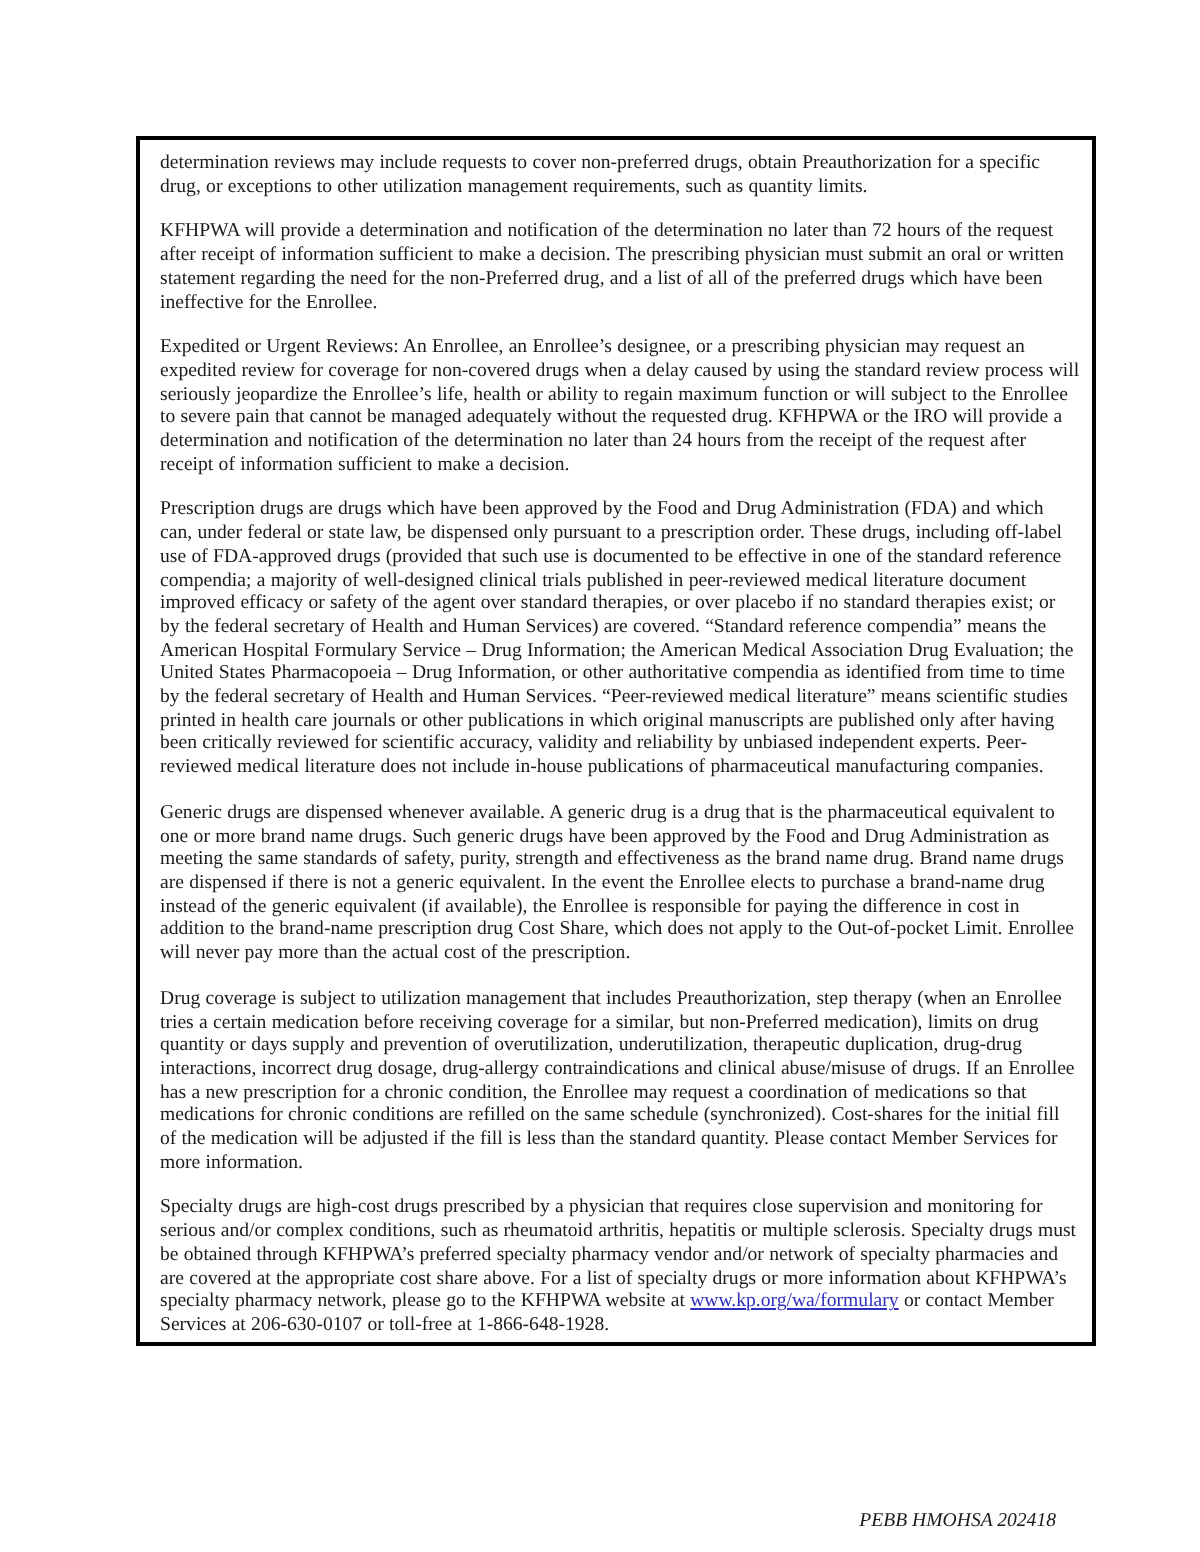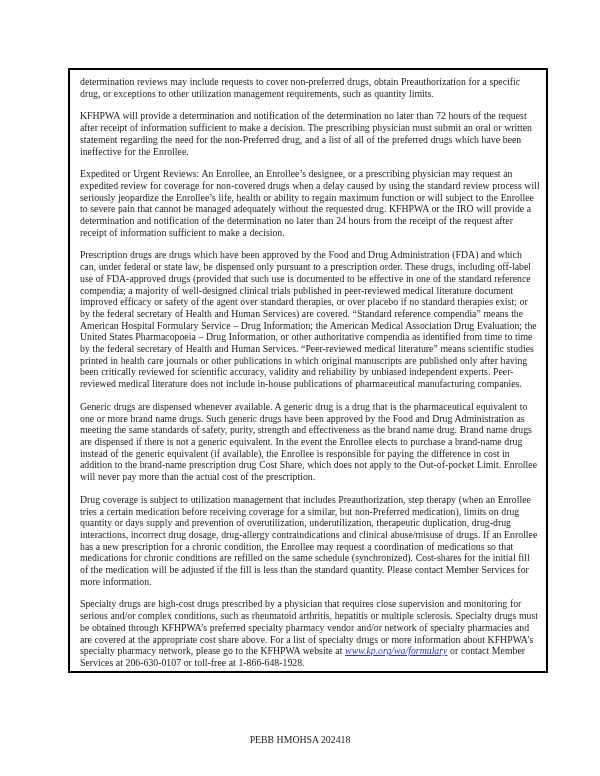--- a/index.html
+++ b/index.html
@@ -33,32 +33,32 @@
     text-align: left;
     word-spacing: 0.2px;
   }
   .content-box p:last-child {
     margin-bottom: 0;
   }
   a.doc-link {
     color: #3030c0;
     text-decoration: underline;
     cursor: pointer;
-    font-style: italic;
   }
   .page-footer {
     position: absolute;
     left: 72px;
-    top: 734px;
+    top: 755px;
     width: 456px;
     display: flex;
-    justify-content: center;
+    justify-content: flex-end;
     font-size: 9.8px;
     line-height: 12px;
     color: #1a1a1a;
+    font-style: italic;
   }
 </style>
 </head>
 <body>
 
 <div class="content-box">
   <p>determination reviews may include requests to cover non-preferred drugs, obtain Preauthorization for a specific drug, or exceptions to other utilization management requirements, such as quantity limits.</p>
   <p>KFHPWA will provide a determination and notification of the determination no later than 72 hours of the request after receipt of information sufficient to make a decision. The prescribing physician must submit an oral or written statement regarding the need for the non-Preferred drug, and a list of all of the preferred drugs which have been ineffective for the Enrollee.</p>
   <p>Expedited or Urgent Reviews: An Enrollee, an Enrollee’s designee, or a prescribing physician may request an expedited review for coverage for non-covered drugs when a delay caused by using the standard review process will seriously jeopardize the Enrollee’s life, health or ability to regain maximum function or will subject to the Enrollee to severe pain that cannot be managed adequately without the requested drug. KFHPWA or the IRO will provide a determination and notification of the determination no later than 24 hours from the receipt of the request after receipt of information sufficient to make a decision.</p>
   <p>Prescription drugs are drugs which have been approved by the Food and Drug Administration (FDA) and which can, under federal or state law, be dispensed only pursuant to a prescription order. These drugs, including off-label use of FDA-approved drugs (provided that such use is documented to be effective in one of the standard reference compendia; a majority of well-designed clinical trials published in peer-reviewed medical literature document improved efficacy or safety of the agent over standard therapies, or over placebo if no standard therapies exist; or by the federal secretary of Health and Human Services) are covered. “Standard reference compendia” means the American Hospital Formulary Service – Drug Information; the American Medical Association Drug Evaluation; the United States Pharmacopoeia – Drug Information, or other authoritative compendia as identified from time to time by the federal secretary of Health and Human Services. “Peer-reviewed medical literature” means scientific studies printed in health care journals or other publications in which original manuscripts are published only after having been critically reviewed for scientific accuracy, validity and reliability by unbiased independent experts. Peer-reviewed medical literature does not include in-house publications of pharmaceutical manufacturing companies.</p>

